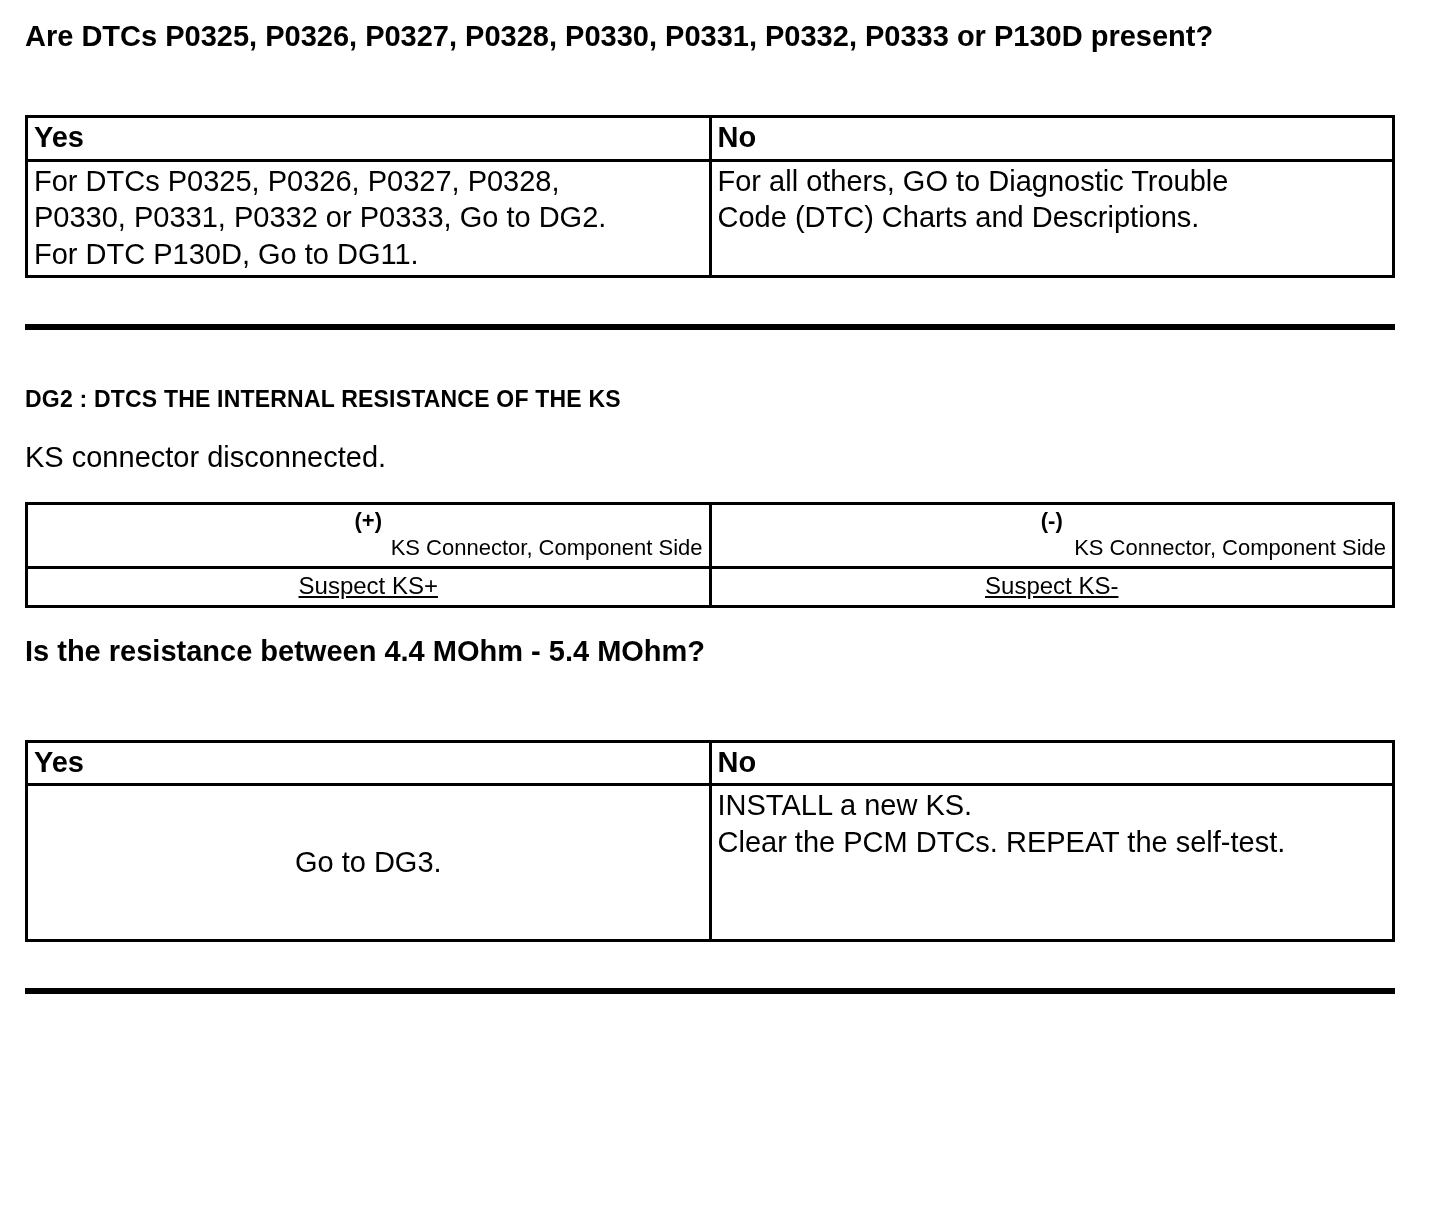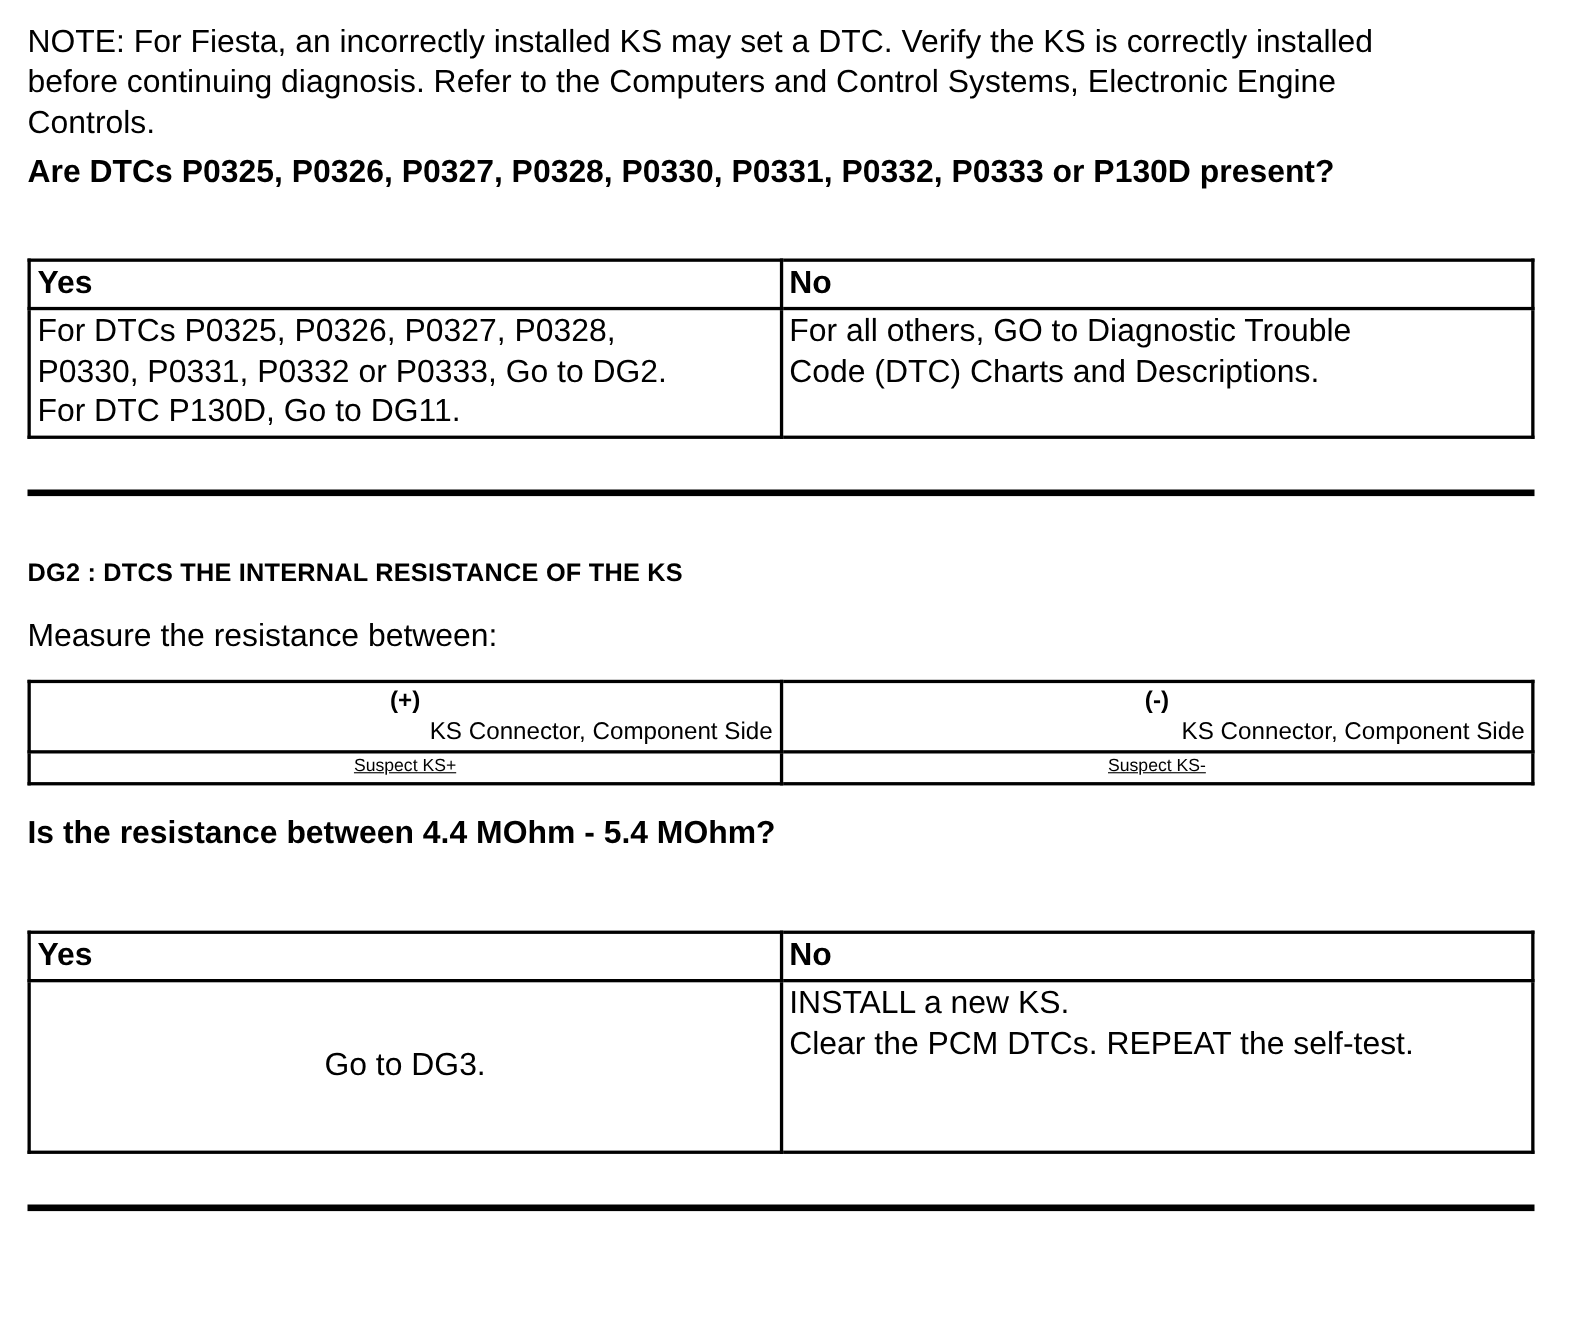--- a/index.html
+++ b/index.html
@@ -87,21 +87,21 @@
     font-weight: bold;
     line-height: 1.25;
   }
   .measure-label {
     display: block;
     font-size: 22px;
     line-height: 1.25;
     text-align: right;
   }
   .measure-point {
-    font-size: 16px;
+    font-size: 24px;
     text-decoration: underline;
     line-height: 1.25;
   }
 
   hr.divider {
     border: none;
     border-top: 6px solid #000;
     margin: 46px 0 56px 0;
     width: 100%;
   }
@@ -112,21 +112,20 @@
   .pre-measure-2 { margin-bottom: 22px; }
   .dg2-heading { margin-bottom: 26px; }
 </style>
 </head>
 <body>
 
 <div class="page">
 
   <section>
 
-    <p class="body-text">NOTE: For Fiesta, an incorrectly installed KS may set a DTC. Verify the KS is correctly installed before continuing diagnosis. Refer to the Computers and Control Systems, Electronic Engine Controls.</p>
 
     <p class="question">Are DTCs P0325, P0326, P0327, P0328, P0330, P0331, P0332, P0333 or P130D present?</p>
 
     <table class="answer-table">
       <thead>
         <tr>
           <th>Yes</th>
           <th>No</th>
         </tr>
       </thead>
@@ -140,22 +139,22 @@
         </tr>
       </tbody>
     </table>
 
     <hr class="divider">
   </section>
 
   <section>
     <h1 class="step-heading dg2-heading">DG2 : DTCS THE INTERNAL RESISTANCE OF THE KS</h1>
 
+    <p class="body-text pre-measure">KS connector disconnected.</p>
 
-    <p class="body-text pre-measure-2">Measure the resistance between:</p>
 
     <table class="measure-table">
       <tbody>
         <tr>
           <td>
             <span class="measure-sign">(+)</span>
             <span class="measure-label">KS Connector, Component Side</span>
           </td>
           <td>
             <span class="measure-sign">(-)</span>

